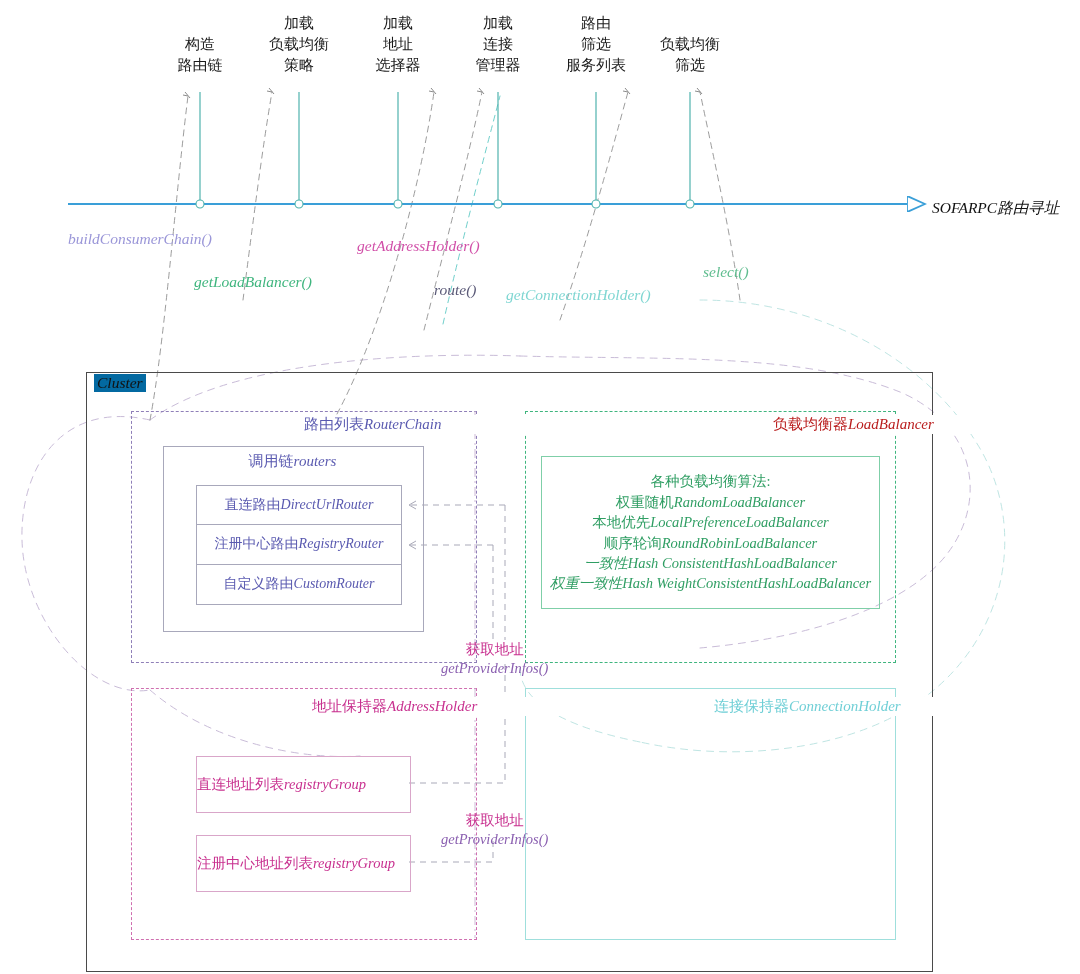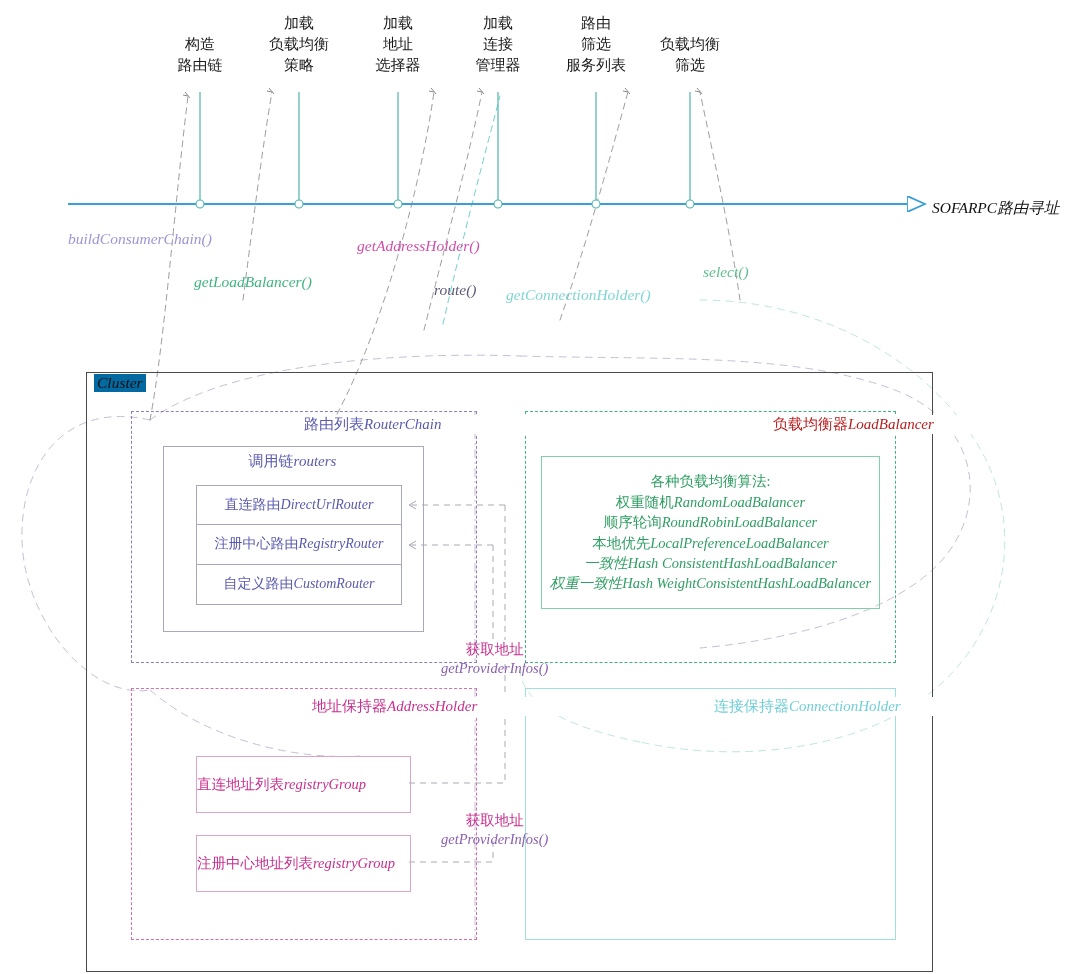--- a/index.html
+++ b/index.html
@@ -216,24 +216,24 @@
   <div class="sect-title" style="left:730px;top:415px;color:#b91c1c;margin-left:39px;">
     <span>负载均衡器</span><span class="en">LoadBalancer</span>
   </div>
 
   <div id="lb-box">
     <div class="line">各种负载均衡算法:</div>
     <div class="line">
       <span>权重随机</span><span class="en">RandomLoadBalancer</span>
     </div>
     <div class="line">
+      <span>本地优先</span><span class="en">LocalPreferenceLoadBalancer</span>
+    </div>
+    <div class="line">
       <span>顺序轮询</span><span class="en">RoundRobinLoadBalancer</span>
-    </div>
-    <div class="line">
-      <span>本地优先</span><span class="en">LocalPreferenceLoadBalancer</span>
     </div>
     <div class="line">
       <span class="en">一致性Hash </span><span class="en">ConsistentHashLoadBalancer</span>
     </div>
     <div class="line">
       <span class="en">权重一致性Hash </span><span class="en">WeightConsistentHashLoadBalancer</span>
     </div>
   </div>
 
   <div class="sect" id="addressholder"></div>

